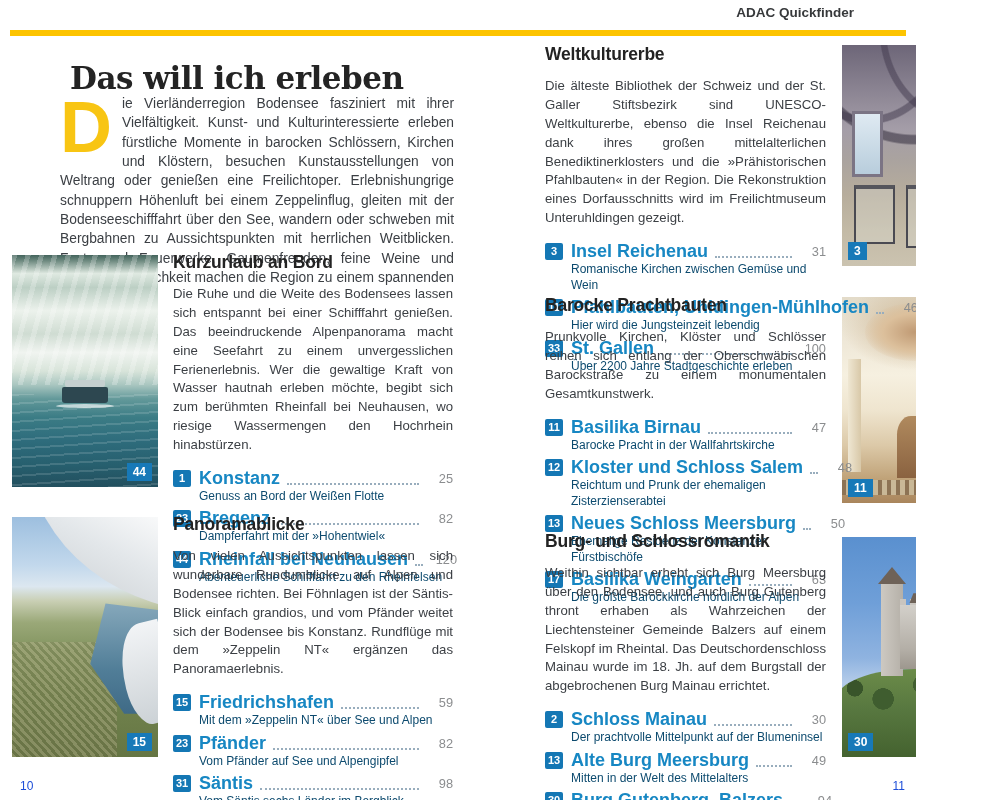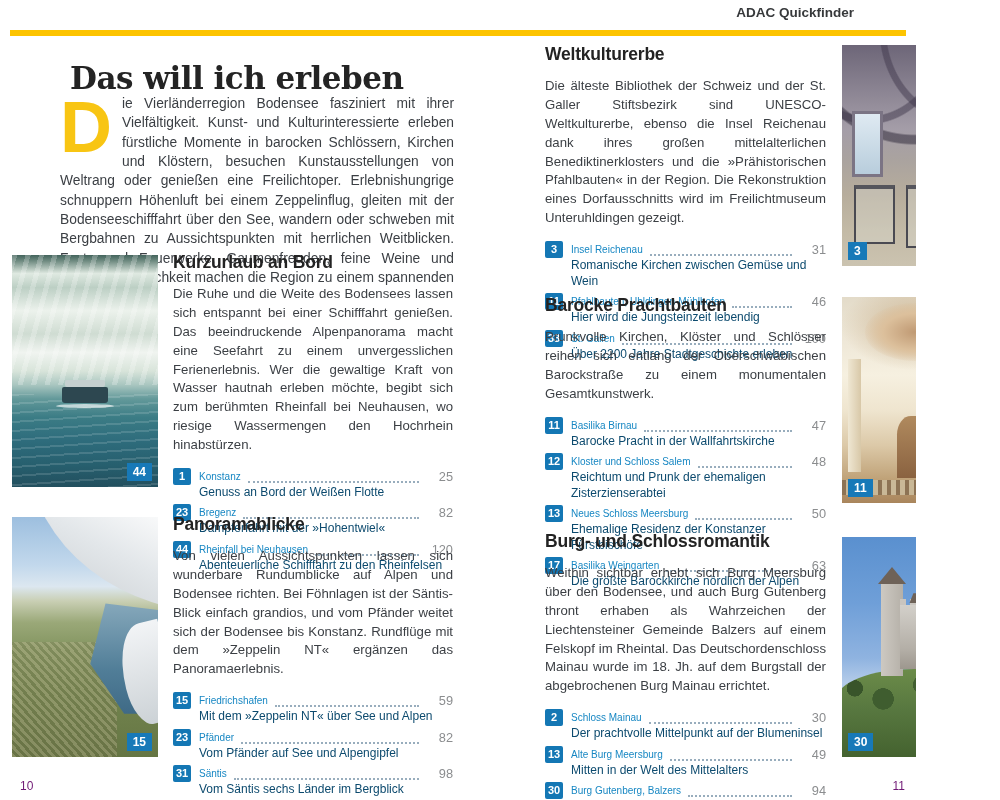--- a/index.html
+++ b/index.html
@@ -28,21 +28,21 @@
   .sec-right-3{left:545px;top:531px;width:281px;}
   .section h2{margin:0 0 6px 0;font-size:17.5px;font-weight:700;color:#232323;letter-spacing:-0.2px;}
   .sec-body{margin:12px 0 13px 0;font-size:13.2px;line-height:1.43;text-align:justify;color:#3b3f44;}
 
   
   .toc-item{margin-bottom:4px;}
   .toc-main{display:flex;align-items:center;}
   .toc-badge{flex:0 0 18px;width:18px;height:17px;background:#1477b4;color:#fff;
              font-size:11px;font-weight:700;line-height:17px;text-align:center;border-radius:2px;
              margin-right:8px;}
-  .toc-title{font-weight:400;font-size:10px;color:#1787c3;white-space:nowrap;}
+  .toc-title{font-weight:700;font-size:18px;color:#1787c3;white-space:nowrap;}
   .toc-leader{flex:1 1 10px;min-width:8px;height:11px;border-bottom:2px dotted #98adbd;
               margin:0 7px;overflow:hidden;}
   .toc-page{flex:0 0 27px;text-align:right;font-size:12.8px;color:#8b8d8f;}
   .toc-sub{margin:0 0 3px 26px;font-size:12px;line-height:1.3;color:#0c4a6e;}
 
   
   .photo{position:absolute;overflow:hidden;}
   .photo-badge{position:absolute;bottom:6px;background:#1779b8;color:#fff;
                font-size:12px;font-weight:700;padding:2px 6px;z-index:5;}
   .badge-right{right:6px;}  .badge-left{left:6px;}
@@ -131,21 +131,21 @@
   .keep::after{content:"";position:absolute;top:-12px;left:18%;width:64%;height:10px;
     background:#6e6258;clip-path:polygon(0 100%,12% 0,88% 0,100% 100%);}
   .tower{position:absolute;left:27%;top:21%;width:15%;height:42%;
     background:linear-gradient(90deg,#cdc9c2,#b5b0a8);}
   .tower::before{content:"";position:absolute;top:-16px;left:50%;transform:translateX(-50%);
     border-left:14px solid transparent;border-right:14px solid transparent;
     border-bottom:17px solid #6e6258;}
   .annex{position:absolute;left:63%;top:49%;width:26%;height:17%;background:#b9b4ac;}
 
   
-  .pageno{position:absolute;top:779px;font-size:12px;color:#701a75;}
+  .pageno{position:absolute;top:779px;font-size:12px;color:#1d4ed8;}
   .pageno-left{left:20px;} .pageno-right{right:11px;}
 </style>
 </head>
 <body>
 
 <div class="spread">
 
   <div class="brand">ADAC Quickfinder</div>
   <div class="accent-bar"></div>
 

